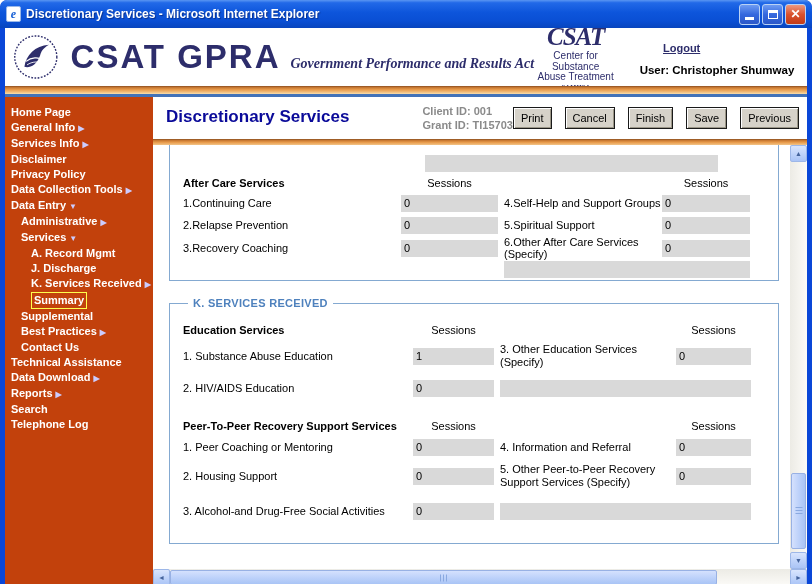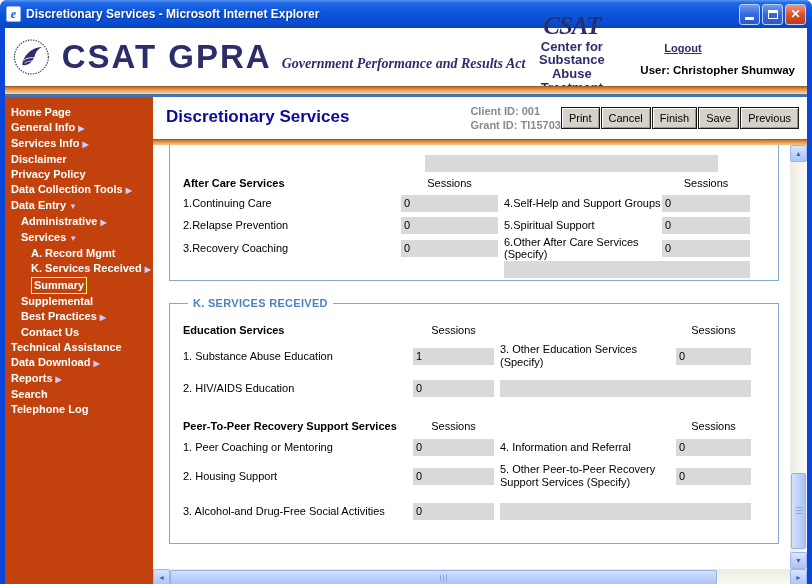--- a/index.html
+++ b/index.html
@@ -26,21 +26,21 @@
 
   
   .client { background:#fff; height:562px; display:flex; flex-direction:column; }
 
   .banner { height:58px; display:flex; align-items:center; background:#fff; padding:0 8px; }
   .brand-block { display:flex; align-items:baseline; margin-left:12px; }
   .brand-main { font-size:33px; font-weight:bold; letter-spacing:2px; color:#2D2D6B; white-space:nowrap; }
   .brand-tag { font:italic bold 14px "Liberation Serif",serif; color:#2D2D6B; margin-left:10px; white-space:nowrap; }
   .org-block { margin-left:auto; text-align:center; color:#2D2D6B; line-height:1.05; }
   .org-name { font:italic bold 25px "Liberation Serif",serif; letter-spacing:-1px; }
-  .org-sub { font-size:13px; font-weight:bold; }
+  .org-sub { font-size:10px; font-weight:normal; }
   .org-samhsa { font:italic bold 7px "Liberation Serif",serif; }
   .user-block { width:178px; margin:0 4px 0 22px; }
   .logout-link { display:inline-block; margin-left:24px; color:#2D2D6B; font-size:11px; font-weight:bold;
     text-decoration:underline; cursor:pointer; }
   .user-name { font-size:11.5px; font-weight:bold; color:#000; margin-top:8px; white-space:nowrap;text-align:center; }
 
   .orange-bar { height:8px;
     background:linear-gradient(180deg,#8A4E20 0%,#C97A33 20%,#E89A4A 45%,#EFB570 70%,#F7DCAC 100%); }
   .blue-line { height:3px; background:#4272B8; }
 
@@ -54,21 +54,21 @@
   .lvl1 { padding-left:10px; }
   .lvl2 { padding-left:20px; }
   .arr { font-size:8px; color:#CCCCFF; margin-left:3px; }
   .sel-box { display:inline-block; border:1px solid #FFFF4D; padding:0 2px; }
 
   
   .main { flex:1; display:flex; flex-direction:column; background:#fff; min-width:0; }
   .page-header { height:42px; display:flex; }
   .page-title { font-size:17px; font-weight:bold; color:#0A0A99; margin:10px 0 0 13px; width:318px; }
   .ids { margin-top:7px; font-size:11px; font-weight:bold; color:#8A8A8A; line-height:14px; white-space:nowrap; }
-  .actions { margin-left:auto; margin-right:8px; display:flex; align-items:center; gap:1px; }
+  .actions { margin-left:auto; margin-right:8px; display:flex; align-items:center; gap:13px; }
   .btn { font-family:"Liberation Sans",sans-serif; font-size:11px; color:#000; background:#D6D2C9;
     border:1px solid #1A1A1A; padding:4px 7px;
     box-shadow:inset 1px 1px 0 #FFFFFF, inset -1px -1px 0 #9B9687; cursor:pointer; }
   .divider { height:6px;
     background:linear-gradient(180deg,#8A4E20 0%,#C97A33 25%,#E89A4A 55%,#F2C488 100%); }
 
   .content-row { flex:1; display:flex; min-height:0; }
   .form-area { flex:1; overflow:hidden; padding-top:0; font-size:11px; color:#000; }
 
   
@@ -171,20 +171,21 @@
         <div class="nav-item lvl0"><span>Home Page</span></div>
         <div class="nav-item lvl0"><span>General Info</span><span class="arr">▶</span></div>
         <div class="nav-item lvl0"><span>Services Info</span><span class="arr">▶</span></div>
         <div class="nav-item lvl0"><span>Disclaimer</span></div>
         <div class="nav-item lvl0"><span>Privacy Policy</span></div>
         <div class="nav-item lvl0"><span>Data Collection Tools</span><span class="arr">▶</span></div>
         <div class="nav-item lvl0"><span>Data Entry</span><span class="arr">▼</span></div>
         <div class="nav-item lvl1"><span>Administrative</span><span class="arr">▶</span></div>
         <div class="nav-item lvl1"><span>Services</span><span class="arr">▼</span></div>
         <div class="nav-item lvl2"><span>A. Record Mgmt</span></div>
+        <div class="nav-item lvl2"><span>J. Discharge</span></div>
         <div class="nav-item lvl2"><span>K. Services Received</span><span class="arr">▶</span></div>
         <div class="nav-item lvl2"><span class="sel-box">Summary</span></div>
         <div class="nav-item lvl1"><span>Supplemental</span></div>
         <div class="nav-item lvl1"><span>Best Practices</span><span class="arr">▶</span></div>
         <div class="nav-item lvl1"><span>Contact Us</span></div>
         <div class="nav-item lvl0"><span>Technical Assistance</span></div>
         <div class="nav-item lvl0"><span>Data Download</span><span class="arr">▶</span></div>
         <div class="nav-item lvl0"><span>Reports</span><span class="arr">▶</span></div>
         <div class="nav-item lvl0"><span>Search</span></div>
         <div class="nav-item lvl0"><span>Telephone Log</span></div>

